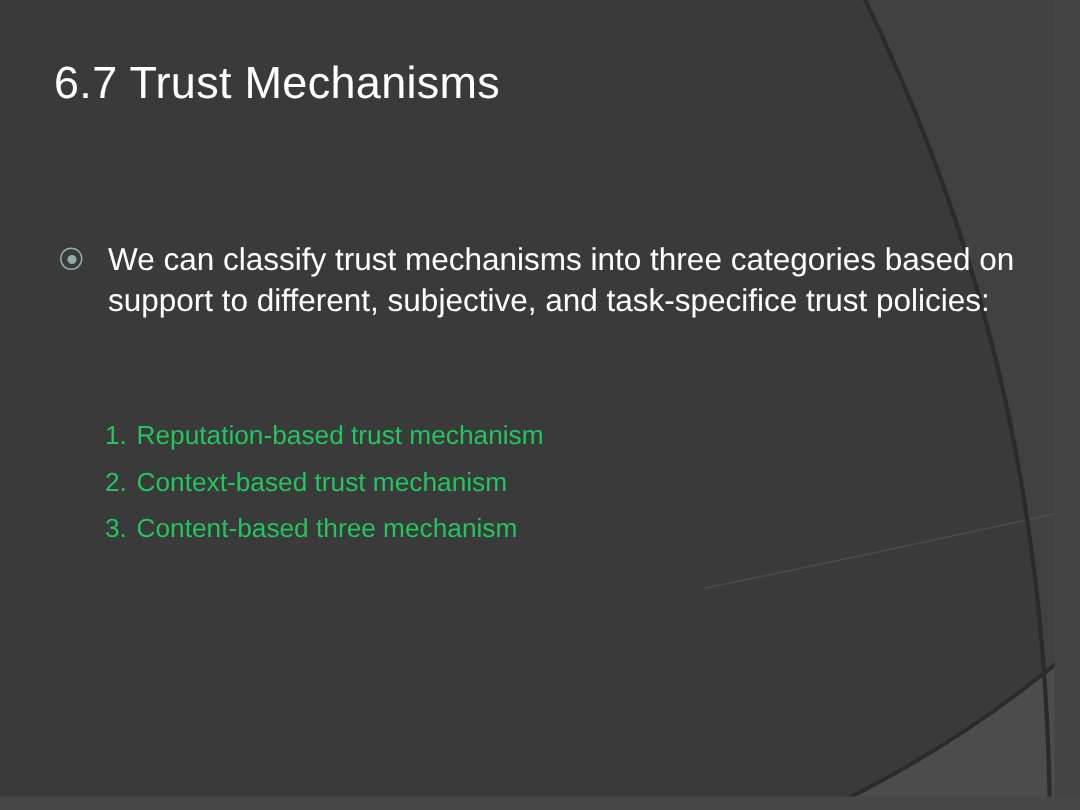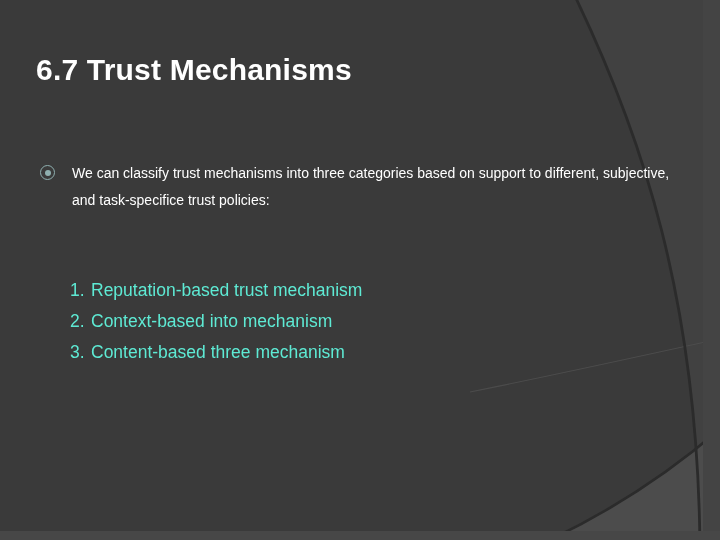--- a/index.html
+++ b/index.html
@@ -33,24 +33,24 @@
   
   .content {
     position: absolute;
     inset: 0;
     z-index: 2;
   }
 
   .slide-title {
     position: absolute;
     left: 36px;
-    top: 50px;
+    top: 36px;
     font-size: 30px;
     line-height: 40px;
-    font-weight: 700;
+    font-weight: 400;
     color: #ffffff;
     letter-spacing: 0.2px;
     white-space: nowrap;
   }
 
   .body-block {
     position: absolute;
     left: 36px;
     top: 160px;
     width: 650px;
@@ -78,40 +78,40 @@
     left: 50%;
     top: 50%;
     transform: translate(-50%, -50%);
     width: 6px;
     height: 6px;
     border-radius: 50%;
     background: #8fb0b0;
   }
 
   .bullet-text {
-    font-size: 14px;
+    font-size: 21px;
     line-height: 27px;
     color: #ffffff;
     font-weight: 400;
     margin-top: 17px;
   }
 
   .numbered-list {
     margin: 0;
     padding: 0;
     list-style: none;
     position: absolute;
     left: 70px;
     top: 275px;
     width: 600px;
   }
   .numbered-list li {
     font-size: 17.5px;
     line-height: 31px;
-    color: #5eead4;
+    color: #22c55e;
     white-space: nowrap;
   }
   .num-marker {
     display: inline-block;
     min-width: 21px;
   }
 </style>
 </head>
 <body>
 
@@ -153,21 +153,21 @@
         <span class="bullet-glyph"></span>
         <span class="bullet-text">We can classify trust mechanisms into three categories based on support to different, subjective, and task-specifice trust policies:</span>
       </div>
     </div>
 
     <ol class="numbered-list">
       <li>
         <span class="num-marker">1.</span><span>Reputation-based trust mechanism</span>
       </li>
       <li>
-        <span class="num-marker">2.</span><span>Context-based into mechanism</span>
+        <span class="num-marker">2.</span><span>Context-based trust mechanism</span>
       </li>
       <li>
         <span class="num-marker">3.</span><span>Content-based three mechanism</span>
       </li>
     </ol>
 
   </div>
 </div>
 
 </body></html>

